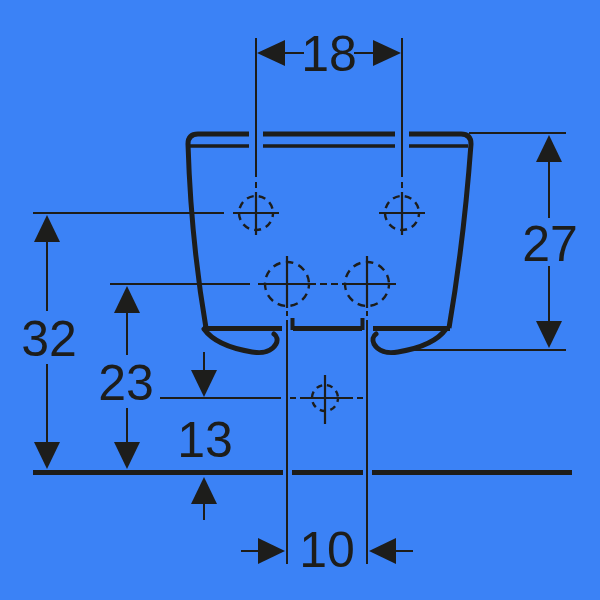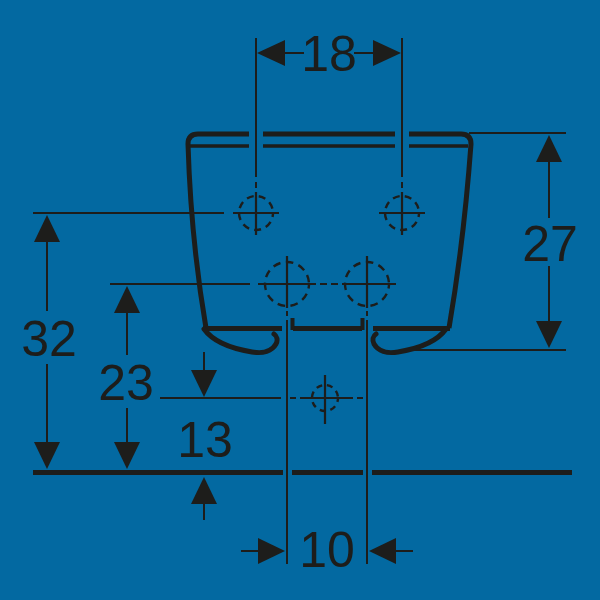--- a/index.html
+++ b/index.html
@@ -6,21 +6,21 @@
     margin: 0;
     padding: 0;
     background: #ffffff;
     width: 600px;
     height: 600px;
     overflow: hidden;
   }
   .canvas-wrap {
     width: 600px;
     height: 600px;
-    background: #0369a1;
+    background: #3b82f6;
   }
   svg {
     display: block;
   }
   .dim-text {
     font-family: "Liberation Sans", "DejaVu Sans", sans-serif;
     font-size: 50px;
     fill: #1d1d1b;
   }
   .thin  { stroke: #1d1d1b; stroke-width: 2;   fill: none; }

